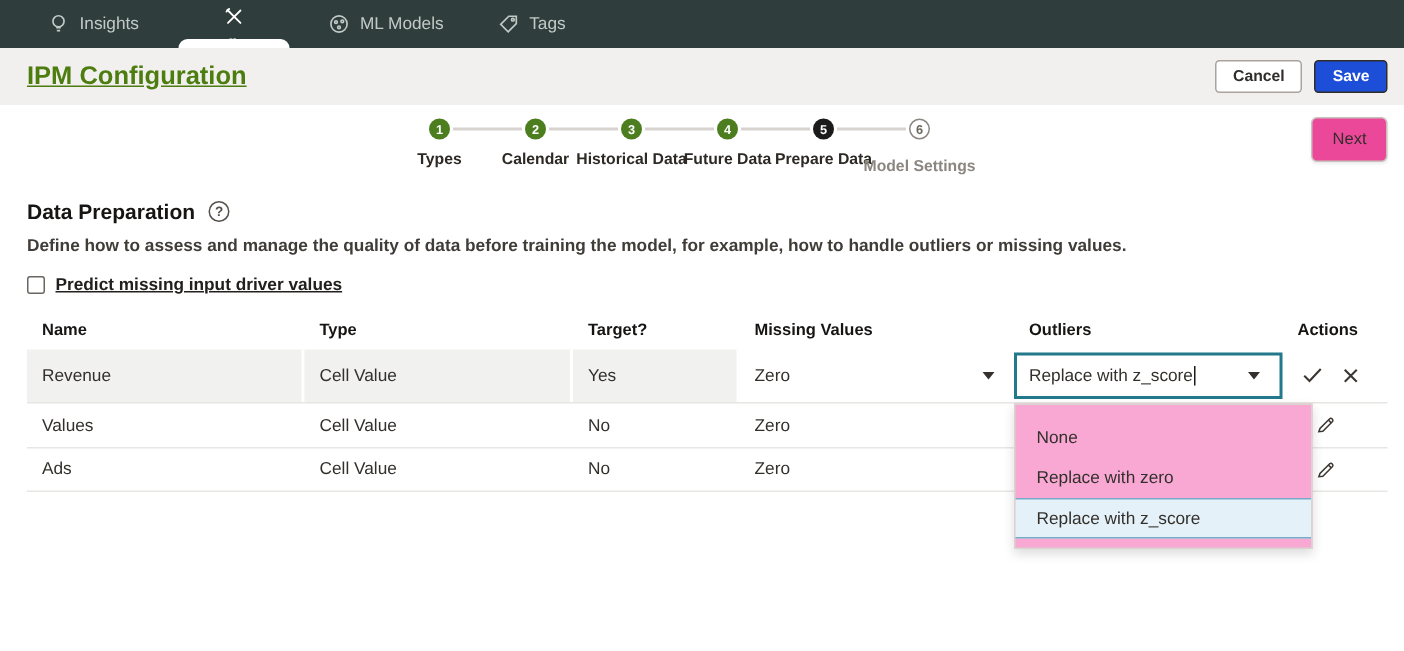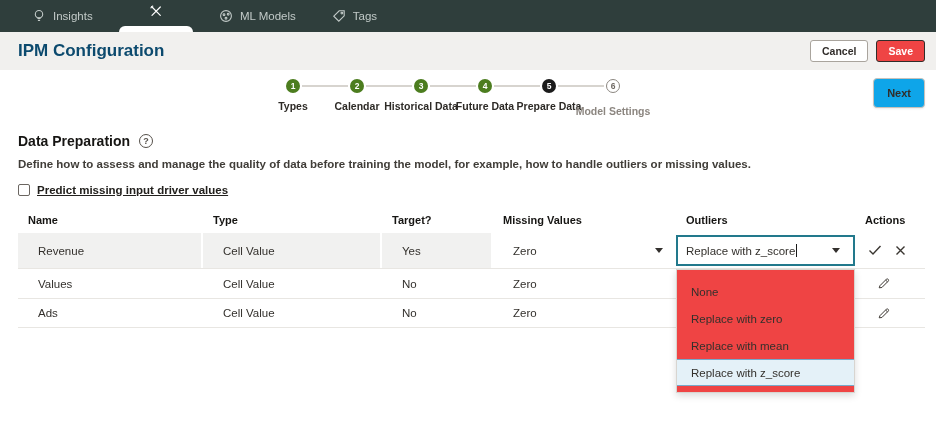--- a/index.html
+++ b/index.html
@@ -12,40 +12,40 @@
   .nav-item { position:relative; height:32px; display:flex; align-items:center; gap:7px;
               margin-right:20px; padding:4px 8px; color:#c2cac8; font-size:11.5px; cursor:pointer; }
   .nav-item.active { color:#ffffff; font-weight:bold;flex-direction:column; }
   .nav-item svg { display:block; }
   .tab-indicator { position:absolute; left:-2px; right:-2px; bottom:0; height:6px;
                    background:#ffffff; border-radius:6px 6px 0 0; }
 
   
   .page-header { position:absolute; top:32px; left:0; right:0; height:38px; background:#f1f0ee;
                  display:flex; align-items:center; padding:0 11px 0 18px; }
-  .page-title { flex:1; font-size:17px; font-weight:bold; color:#0c4a6e; }
+  .page-title { flex:1; font-size:17px; font-weight:bold; color:#4d7c0f;text-decoration:underline; }
   .btn { font-family:inherit; font-size:10.5px; font-weight:bold; border-radius:3px;
          padding:4px 11px; cursor:pointer; }
   .btn-secondary { background:#ffffff; border:1px solid #a9a49d; color:#312d2a; }
-  .btn-primary   { background:#ef4444; border:1px solid #312d2a; color:#ffffff; margin-left:8px; }
+  .btn-primary   { background:#1d4ed8; border:1px solid #312d2a; color:#ffffff; margin-left:8px; }
 
   
   .stepper { position:absolute; left:261px; top:79px; display:flex; }
   .step { position:relative; width:64px; display:flex; flex-direction:column; align-items:center; cursor:pointer; }
   .connector { position:absolute; top:6px; left:-23px; width:46px; height:2px; background:#d7d4cf; }
   .step-circle { width:14px; height:14px; border-radius:50%; display:flex; align-items:center;
                  justify-content:center; font-size:8.5px; font-weight:bold; color:#ffffff; z-index:1; }
   .step.done .step-circle    { background:#4c7d1f; }
   .step.current .step-circle { background:#1b1b1b; }
   .step.upcoming .step-circle{ background:#ffffff; border:1px solid #8b8680; color:#6e6862; }
   .step-label { margin-top:7px; font-size:10.5px; font-weight:bold; color:#2d2a26; white-space:nowrap; }
   .step.upcoming .step-label { color:#8c8680;margin-top:12px; }
 
-  .next-btn { position:absolute; top:78px; right:11px; background:#0ea5e9; border:1px solid #c7c2bb;
-              border-radius:4px; padding:8px 13px; font-size:11px; font-weight:bold; color:#312d2a;
+  .next-btn { position:absolute; top:78px; right:11px; background:#ec4899; border:1px solid #c7c2bb;
+              border-radius:4px; padding:8px 13px; font-size:11px; font-weight:normal; color:#312d2a;
               box-shadow:0 1px 2px rgba(0,0,0,0.08); cursor:pointer; font-family:inherit; }
 
   
   .section-title { position:absolute; left:18px; top:133px; font-size:14px; font-weight:bold;
                    color:#161513; display:flex; align-items:center; gap:9px; }
   .help-icon { width:14px; height:14px; border:1.2px solid #55504a; border-radius:50%;
                display:inline-flex; align-items:center; justify-content:center; font-size:9px;
                font-weight:bold; color:#55504a; cursor:pointer; }
   .section-desc { position:absolute; left:18px; top:158px; font-size:11.5px; color:#403d38;font-weight:bold; }
   .checkbox-row { position:absolute; left:18px; top:184px; display:flex; align-items:center; gap:7px; }
@@ -54,37 +54,37 @@
 
   
   .table { position:absolute; left:18px; top:207px; width:907px; }
   .thead, .trow { display:grid; grid-template-columns:185px 179px 111px 183px 179px 70px; }
   .thead { height:26px; align-items:center; }
   .th { font-size:11px; font-weight:bold; color:#161513; padding-left:10px; }
   .trow { height:30px; }
   .trow.editing { height:35px; }
   .trow + .trow { border-top:1px solid #e8e6e2; }
   .trow.last { border-bottom:1px solid #e8e6e2; }
-  .cell { font-size:11.5px; color:#33302c; padding-left:20px; height:100%;
+  .cell { font-size:11.5px; color:#33302c; padding-left:10px; height:100%;
           display:flex; align-items:center; position:relative; }
   .cell.shaded { background:#f1f1f0; border-right:2px solid #ffffff; }
   .cell.no-pad { padding-left:0; }
   .field-cell { background:#ffffff; cursor:pointer; }
   .caret { position:absolute; right:13px; width:0; height:0; border-left:4px solid transparent;
            border-right:4px solid transparent; border-top:5px solid #33302d; }
   .outliers-field { position:relative; width:100%; height:31px; margin:2px 0; border:2px solid #22798c;
                     background:#ffffff; display:flex; align-items:center; padding-left:8px;
                     font-size:11.5px; cursor:text; }
   .text-cursor { width:1px; height:13px; background:#1a1a1a; margin-left:1px; }
   .actions-cell { gap:13px; padding-left:13px; }
   .pencil-cell { padding-left:22px; }
   .action-icon { display:inline-flex; cursor:pointer; }
 
   
-  .dd-panel { position:absolute; left:676px; top:269px; width:179px; background:#ef4444;
+  .dd-panel { position:absolute; left:676px; top:269px; width:199px; background:#f9a8d4;
               border:1px solid #d8d5d0; box-shadow:0 3px 7px rgba(0,0,0,0.14);
               padding:8px 0 6px; z-index:10; }
   .dd-option { height:27px; display:flex; align-items:center; padding-left:14px;
                font-size:11.5px; color:#33302c; cursor:pointer; }
   .dd-option.selected { background:#e4f1f8; border-top:1px solid #77a9c9; border-bottom:1px solid #77a9c9; }
 </style>
 </head>
 <body>
 
 <div id="app">
@@ -250,17 +250,16 @@
             <path d="M8.6 3 l1.9 1.9"></path>
           </svg>
         </span>
       </div>
     </div>
   </div>
 
   <div class="dd-panel">
     <div class="dd-option">None</div>
     <div class="dd-option">Replace with zero</div>
-    <div class="dd-option">Replace with mean</div>
     <div class="dd-option selected">Replace with z_score</div>
   </div>
 
 </div>
 
 </body></html>

